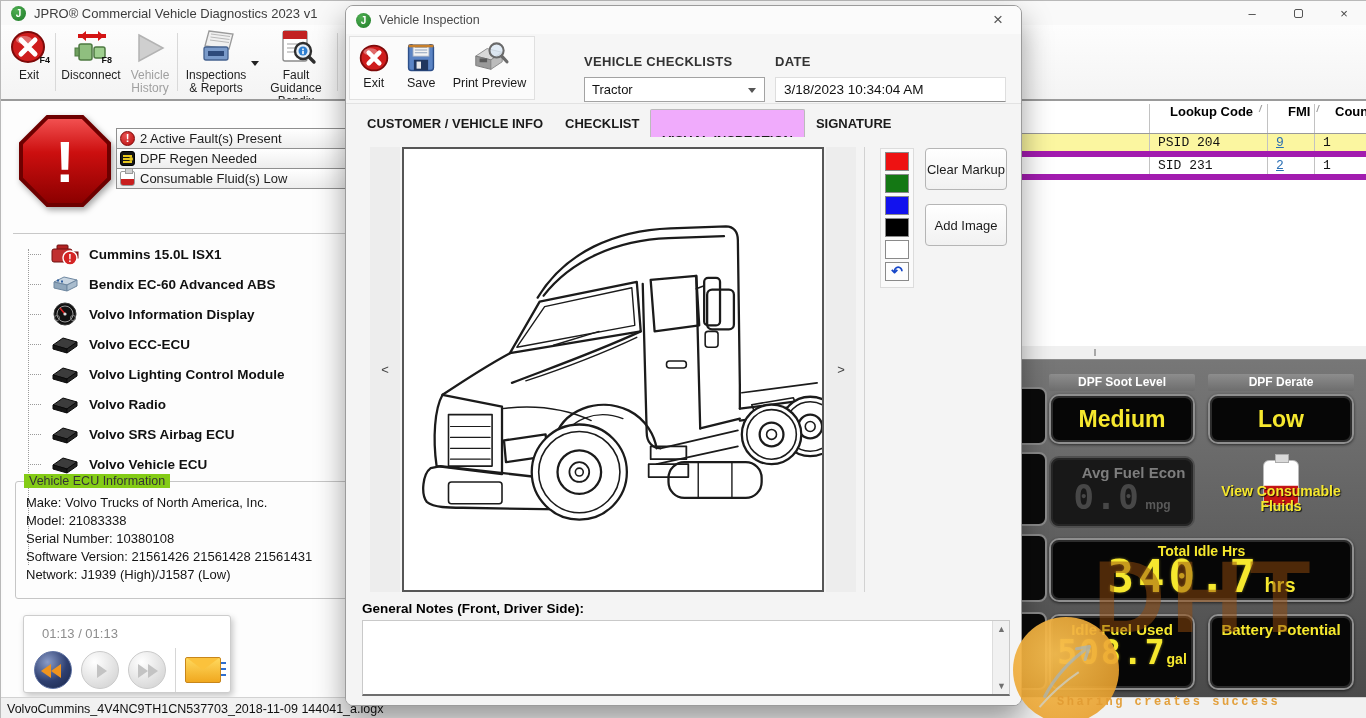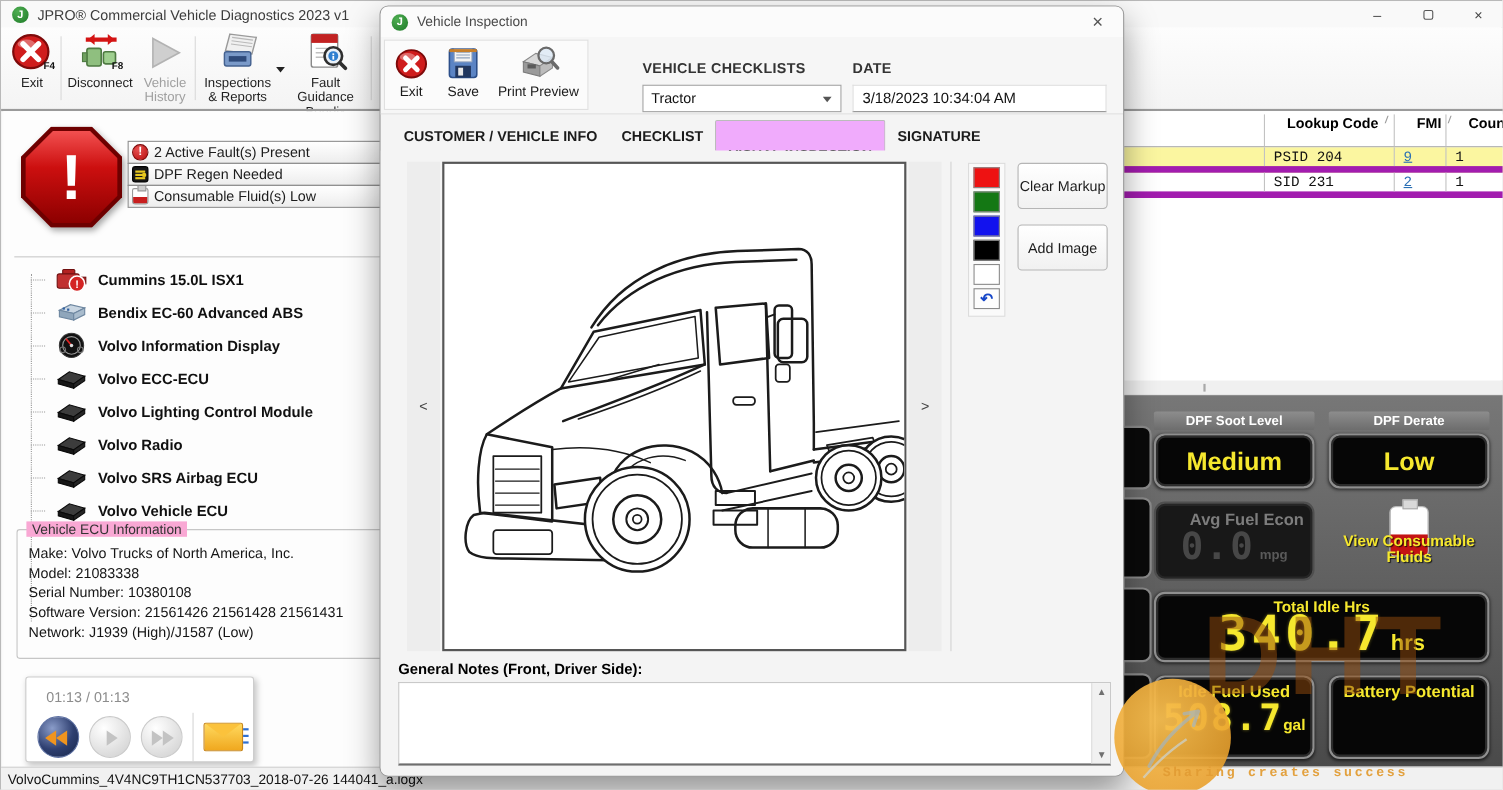--- a/index.html
+++ b/index.html
@@ -42,21 +42,21 @@
   .panel-divider { position:absolute; left:10px; top:132px; width:1000px; height:1px; background:#c8c8c8; }
 
   .tree { position:absolute; left:0; top:140px; width:1000px; }
   .tree-vline { position:absolute; left:25px; top:8px; height:316px; border-left:1px dotted #9a9a9a; }
   .tree-item { position:absolute; left:25px; height:26px; display:flex; align-items:center; gap:9px; }
   .tree-item::before { content:""; width:13px; border-top:1px dotted #9a9a9a; }
   .tree-item .node-icon { width:30px; height:24px; flex:0 0 30px; }
   .tree-item .node-label { font-size:13.5px; font-weight:bold; color:#101010; white-space:nowrap; }
 
   .ecu-box { position:absolute; left:12px; top:380px; width:1000px; height:118px; border:1px solid #c6c6c6; border-radius:3px; }
-  .ecu-legend { position:absolute; left:8px; top:-8px; background:#f9a8d4; padding:0 5px; font-size:12.5px; color:#333; }
+  .ecu-legend { position:absolute; left:8px; top:-8px; background:#84cc16; padding:0 5px; font-size:12.5px; color:#333; }
   .ecu-lines { position:absolute; left:10px; top:12px; font-size:13px; color:#151515; line-height:18px; }
 
   .playback { position:absolute; left:20px; top:514px; width:208px; height:78px; background:#fff; border:1px solid #cdcdcd; border-radius:3px; box-shadow:2px 3px 6px rgba(0,0,0,.22); }
   .pb-time { position:absolute; left:18px; top:10px; font-size:13px; color:#8d8d8d; }
   .pb-row { position:absolute; left:10px; top:32px; display:flex; align-items:center; gap:9px; }
   .pb-btn { width:38px; height:38px; border-radius:50%; position:relative; }
   .pb-rewind { background:radial-gradient(circle at 35% 28%, #8a9cc9, #2e3f70 55%, #182648); border:1px solid #5f72a3; }
   .pb-disabled { background:radial-gradient(circle at 35% 28%, #ffffff, #dcdcdc 70%, #cfcfcf); border:1px solid #cacaca; }
   .tri { position:absolute; top:12px; width:0; height:0; border-top:7px solid transparent; border-bottom:7px solid transparent; }
   .tri-l { border-right:10px solid #f0941e; }
@@ -432,21 +432,21 @@
     <div class="lcd" style="left:27px; top:254px; width:146px; height:76px;">
       <div class="lcd-label" style="margin-top:5px; font-size:15px;">Idle Fuel Used</div>
       <div style="text-align:center; margin-top:-5px;"><span class="seg" style="font-size:33px;">508.7</span><span class="unit">gal</span></div>
     </div>
     <div class="lcd" style="left:186px; top:254px; width:146px; height:76px;">
       <div class="lcd-label" style="margin-top:5px; font-size:15px;">Battery Potential</div>
     </div>
   </div>
 
   <div class="statusbar">
-    <span class="status-file">VolvoCummins_4V4NC9TH1CN537703_2018-07-26 144041_a.logx</span>
+    <span class="status-file">VolvoCummins_4V4NC9TH1CN537703_2018-11-09 144041_a.logx</span>
   </div>
   <span class="status-channel">(J1939 (Channel 1)/J1587)</span>
 
   <div class="dialog">
     <div class="dlg-titlebar">
       <div class="app-icon">J</div>
       <div class="dlg-title">Vehicle Inspection</div>
       <div class="dlg-close">×</div>
     </div>
 

